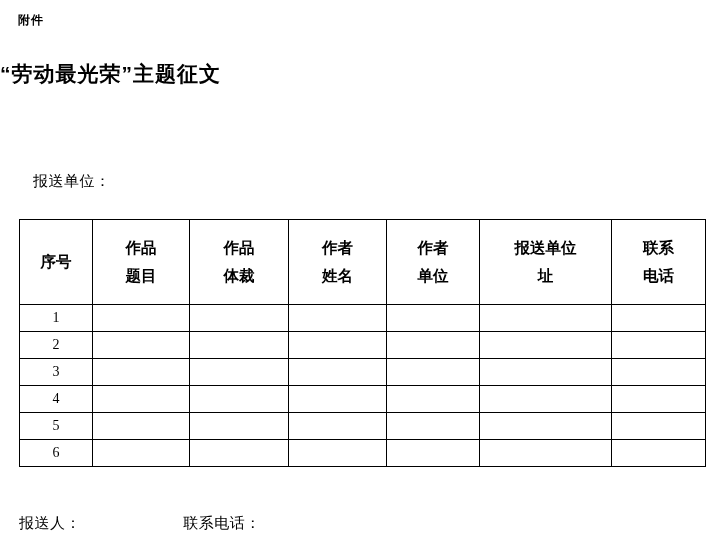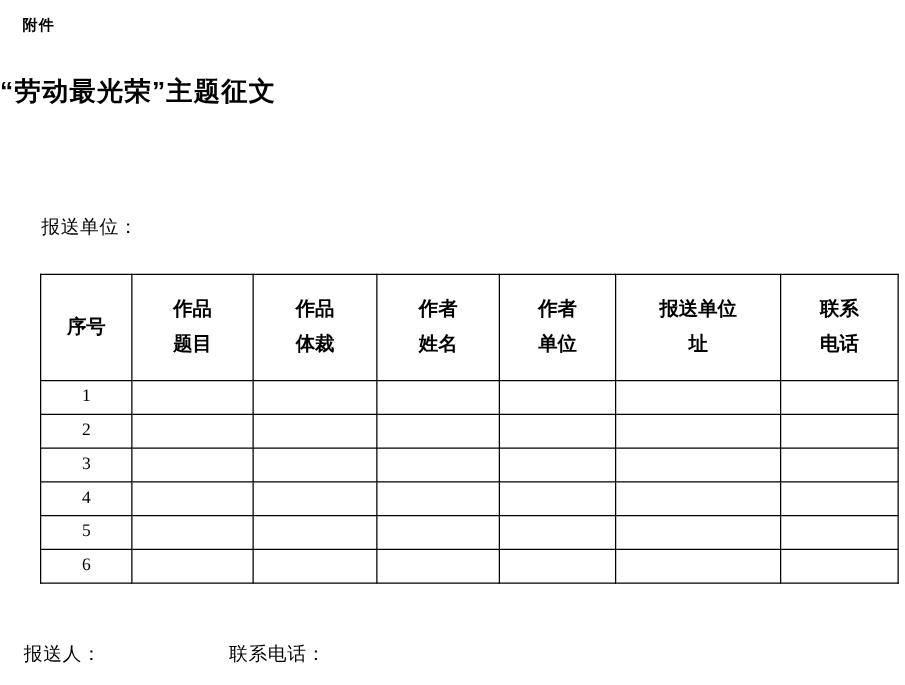--- a/index.html
+++ b/index.html
@@ -45,21 +45,21 @@
   }
   .submit-unit {
     position: absolute;
     left: 33px;
     top: 172px;
     font-size: 15px;
     letter-spacing: 0.5px;
   }
   table.summary {
     position: absolute;
-    left: 32px;
+    left: 19px;
     top: 219px;
     width: 686px;
     border-collapse: collapse;
     table-layout: fixed;
   }
   table.summary th,
   table.summary td {
     border: 1px solid #000000;
     text-align: center;
     vertical-align: middle;

